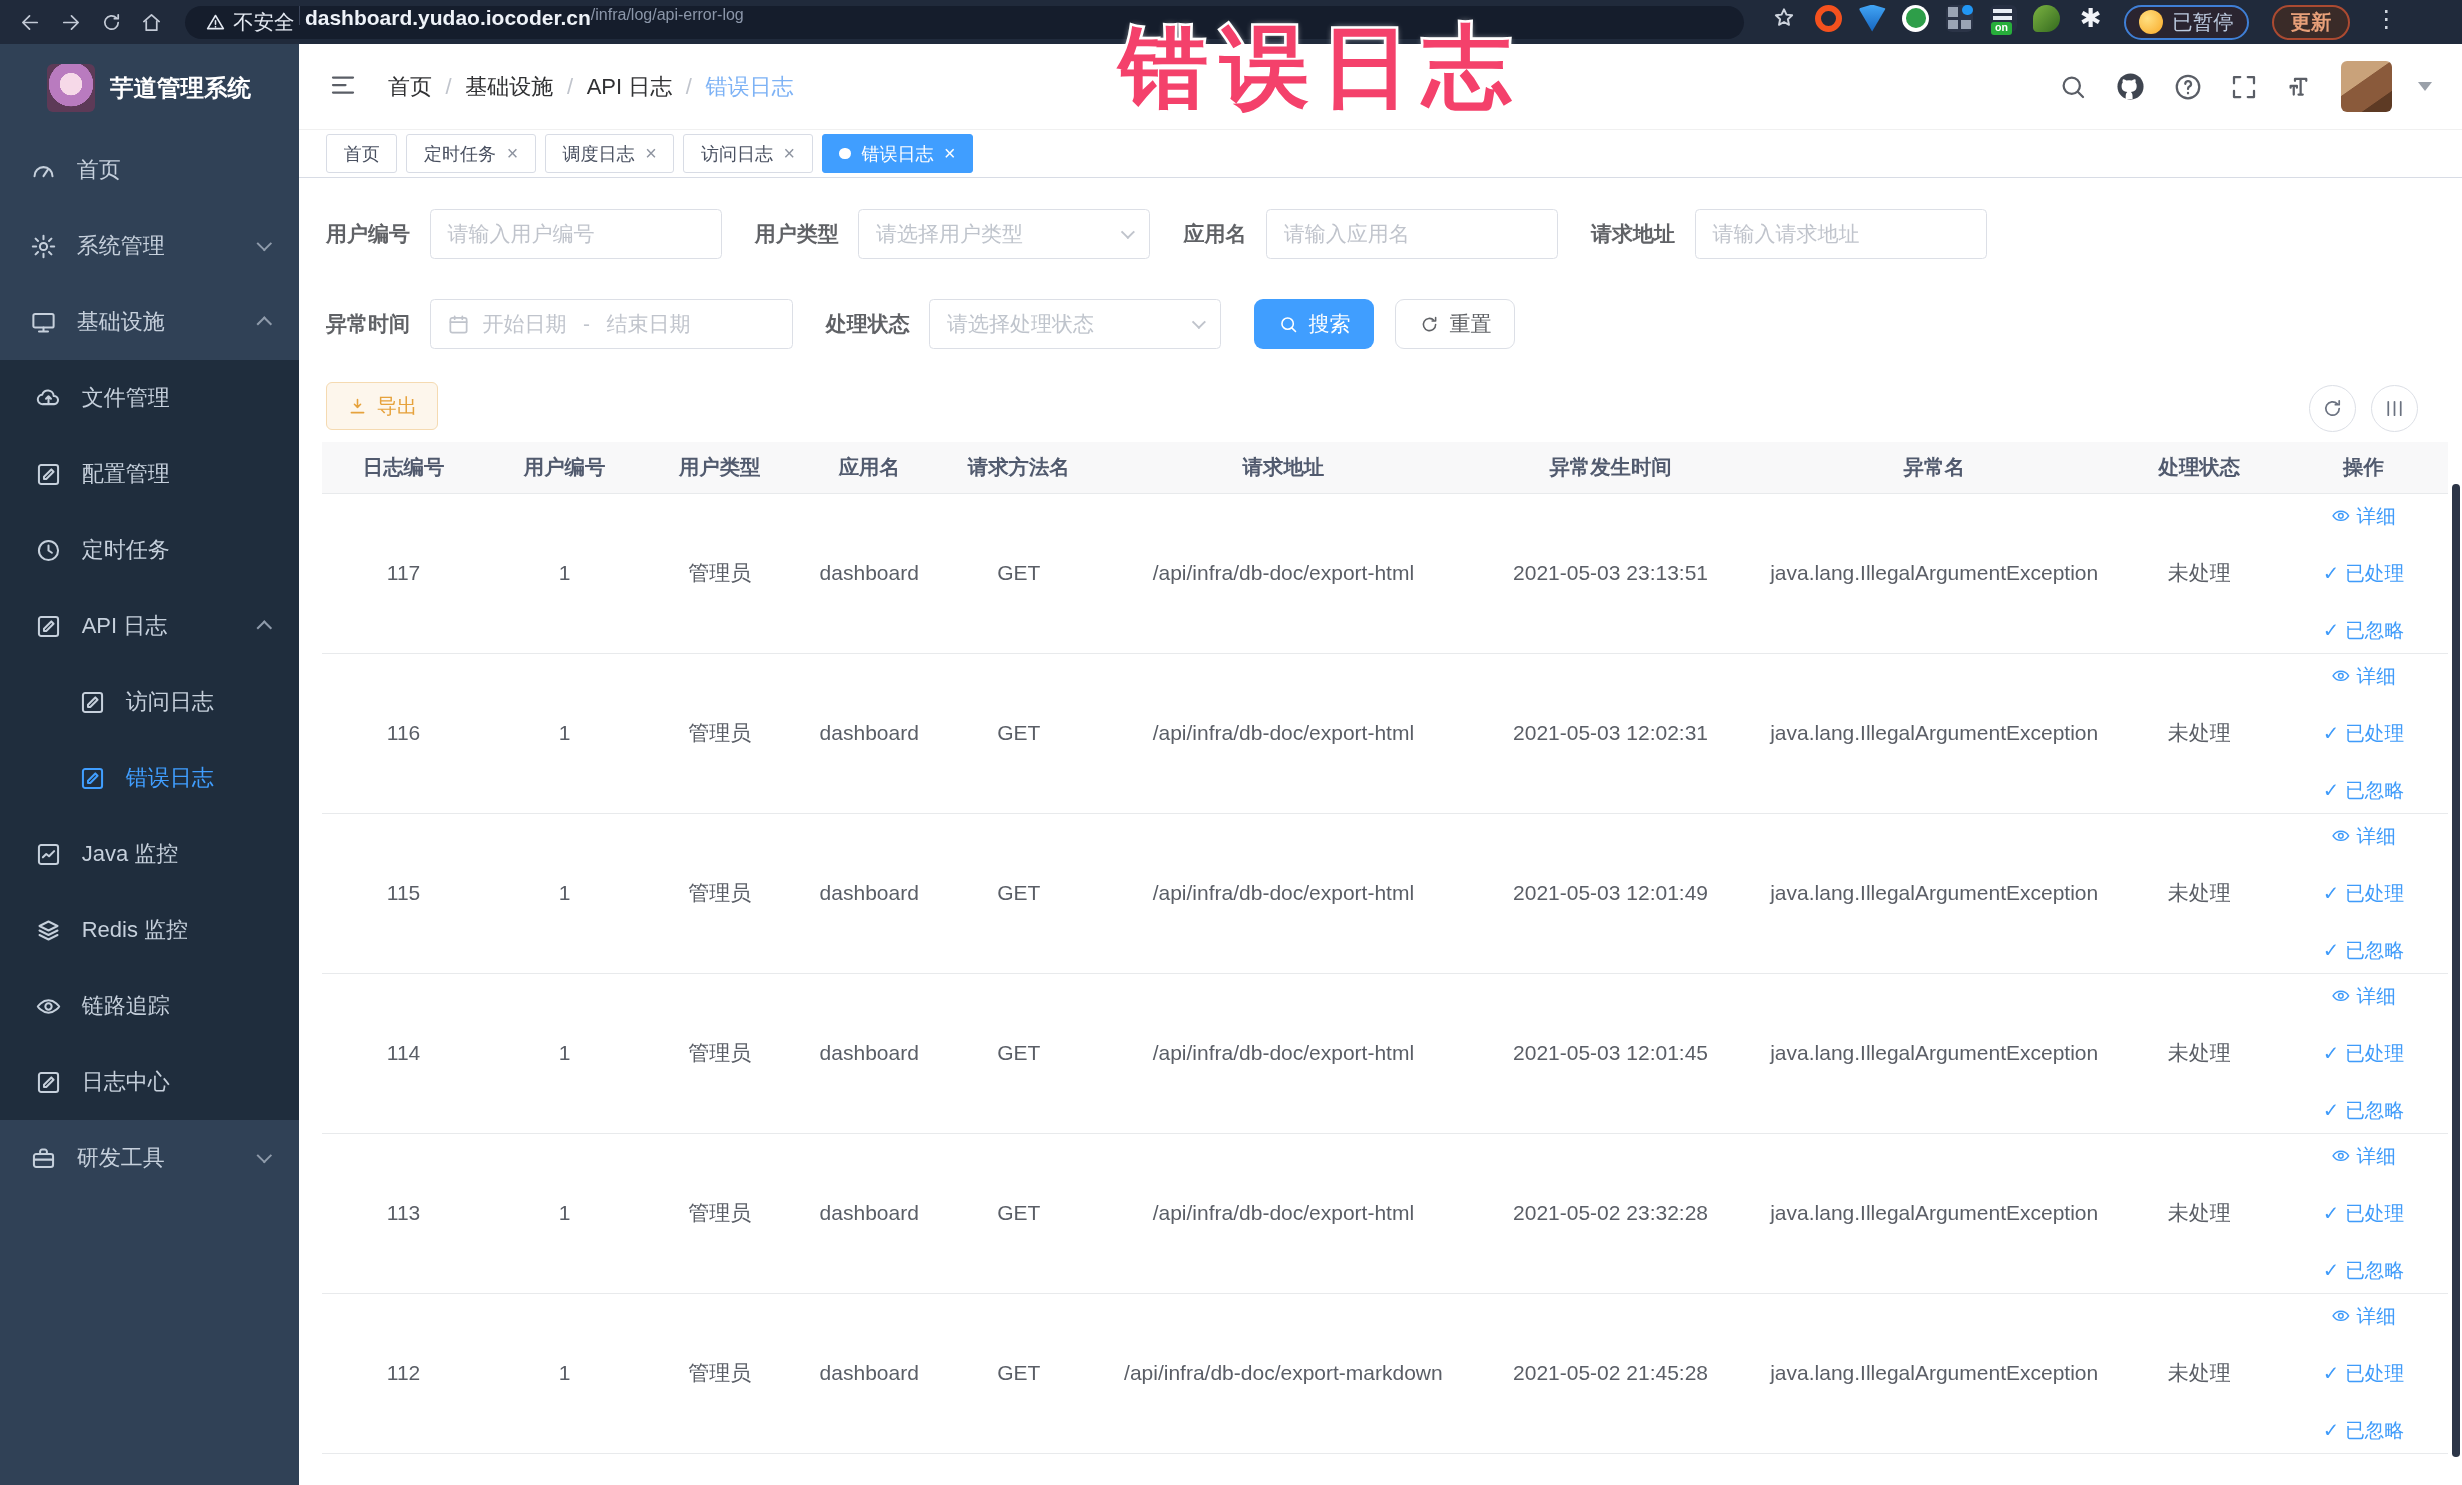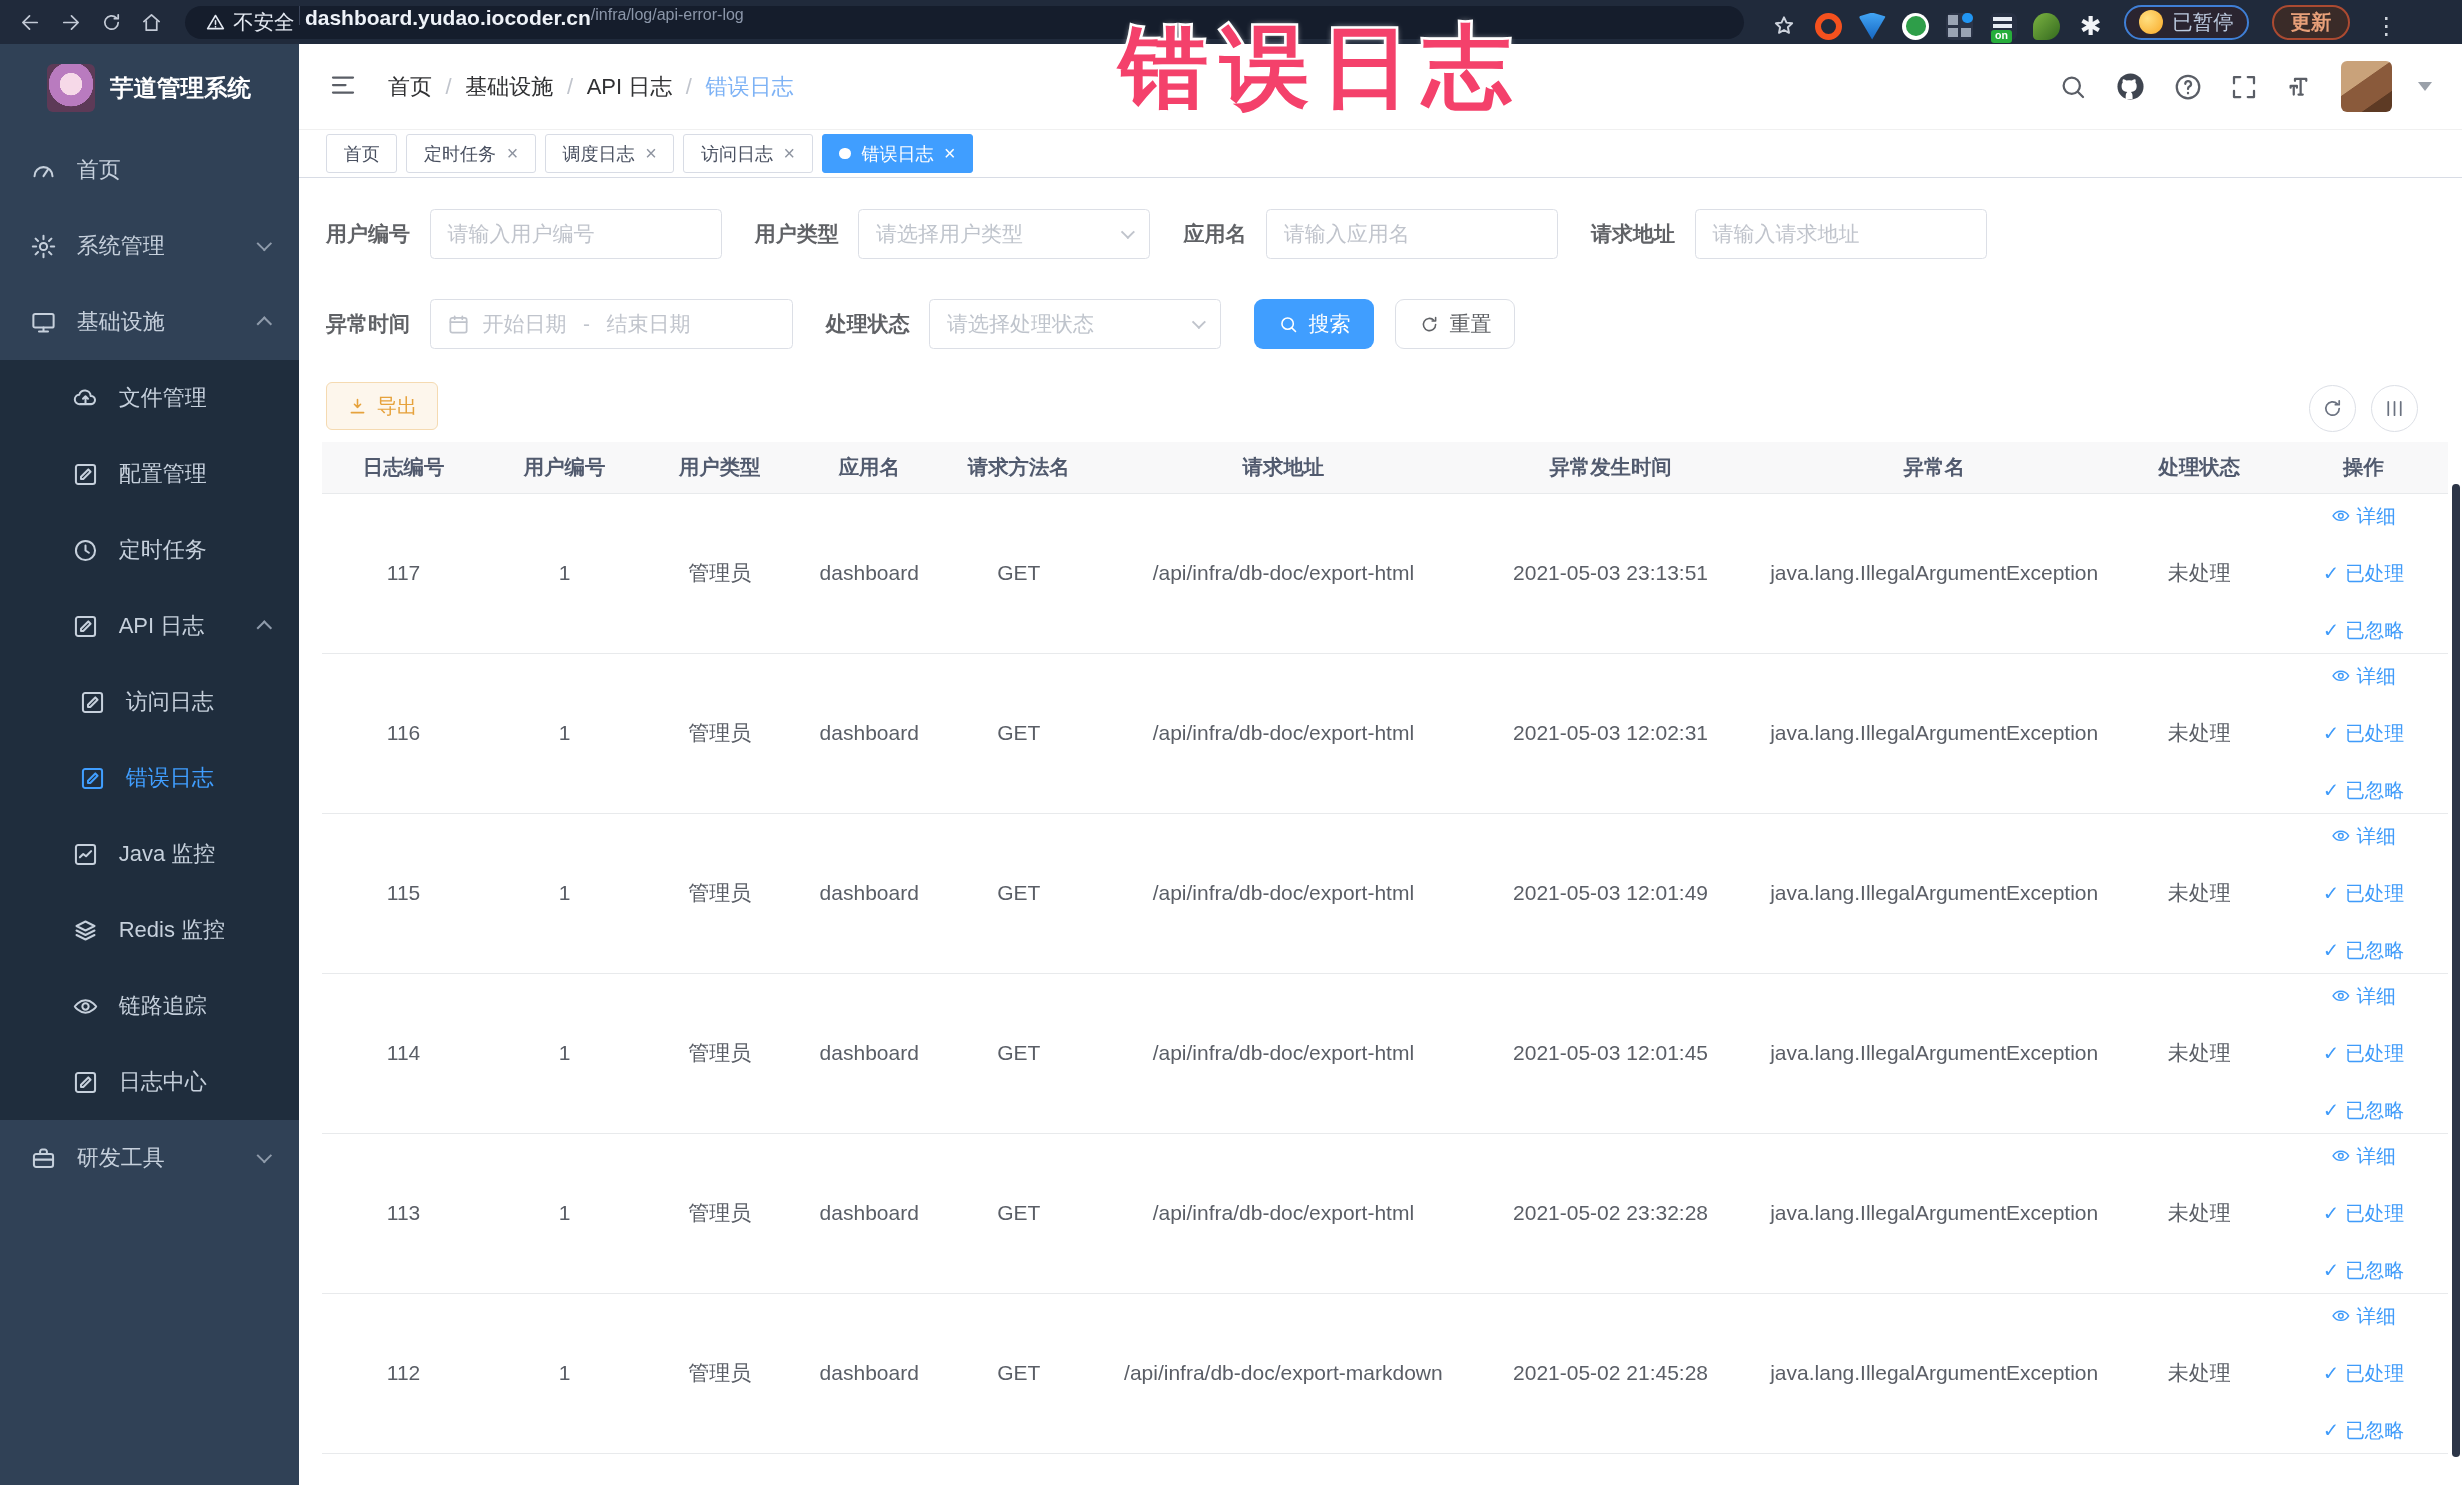--- a/index.html
+++ b/index.html
@@ -12,21 +12,21 @@
     background:#202a3b; display:flex; align-items:center; padding:0 13.6px; gap:7.6px; }
   .bnav { width:33px; height:33px; display:flex; align-items:center; justify-content:center;
     color:#c3cad6; flex:0 0 auto; }
   .bnav svg { width:23px; height:23px; }
   .url-pill { height:33px; flex:0 0 auto; width:1559px; margin-left:9px; background:#151d2c;
     border-radius:16.7px; display:flex; padding:0 19.7px; gap:0; color:#dfe5ee; }
   .url-pill .sec { display:flex; align-items:center; gap:7.6px; font-size:20.4px; color:#e4e9f2; }
   .url-pill .sep { width:1.5px; height:19.7px; background:#3a4459; margin:0 4.5px; }
   .url-pill .host { font-size:21px; font-weight:bold; color:#eef2f8; }
   .url-pill .path { font-size:16px; color:#8b96a9; }
-  .ext-area { display:flex; align-items:flex-end; gap:16.7px; margin-left:19.7px; }
+  .ext-area { display:flex; align-items:flex-start; gap:16.7px; margin-left:19.7px; }
   .ext { width:27px; height:27px; border-radius:6px; position:relative; flex:0 0 auto; }
   .ext-star { color:#cdd3dd; }
   .ext-star svg { width:26px; height:26px; }
   .ext-ring { border-radius:50%; border:6.8px solid #f4511e; background:transparent; }
   .ext-shield { background:linear-gradient(180deg,#42a5f5,#1565c0); clip-path:polygon(50% 100%,0 15%,50% 0,100% 15%); }
   .ext-green-v { border-radius:50%; background:#fff; display:flex; align-items:center; justify-content:center; }
   .ext-green-v i { width:19.7px; height:19.7px; border-radius:50%; background:#2e9e49; display:block; }
   .ext-grid { background:#2b3447; }
   .ext-grid i { position:absolute; width:9.8px; height:9.8px; background:#9aa4b4; }
   .ext-grid i:nth-child(1){left:2.3px;top:2.3px} .ext-grid i:nth-child(2){left:2.3px;top:15px}
@@ -58,21 +58,21 @@
     background:radial-gradient(circle at 50% 42%,#f6d9e8 0 30%,#b97bbf 31% 60%,#5d3a57 61%); }
   .logo-title { color:#fff; font-size:23.5px; font-weight:bold; }
   .nav-item { height:76px; display:flex; align-items:center; gap:19.7px; padding-left:30px;
     font-size:22px; position:relative; cursor:pointer; }
   .nav-item svg { width:27px; height:27px; flex:0 0 auto; }
   .nav-item .chev { position:absolute; right:29px; width:10.6px; height:10.6px; border-right:2.3px solid #8f9bab;
     border-bottom:2.3px solid #8f9bab; }
   .chev.down { transform:rotate(45deg); margin-top:-4.5px; }
   .chev.up { transform:rotate(-135deg); margin-top:4.5px; }
   .submenu { background:#1f2d3d; }
-  .nav-item.lv2 { padding-left:72px; }
+  .nav-item.lv2 { padding-left:35px; }
   .nav-item.lv3 { padding-left:79px; }
   .nav-item.active { color:#409eff; }
 
   
   .main { flex:1 1 auto; position:relative; background:#fff; }
   .main-header { position:absolute; top:0; left:0; right:0; height:86px; background:#fff;
     display:flex; align-items:center; border-bottom:0.8px solid #f0f0f0; }
   .hamburger { margin-left:29px; color:#5a5e66; }
   .hamburger svg { width:30px; height:30px; }
   .breadcrumb { display:flex; align-items:center; gap:13.6px; margin-left:30px; font-size:22px; color:#303133; }

